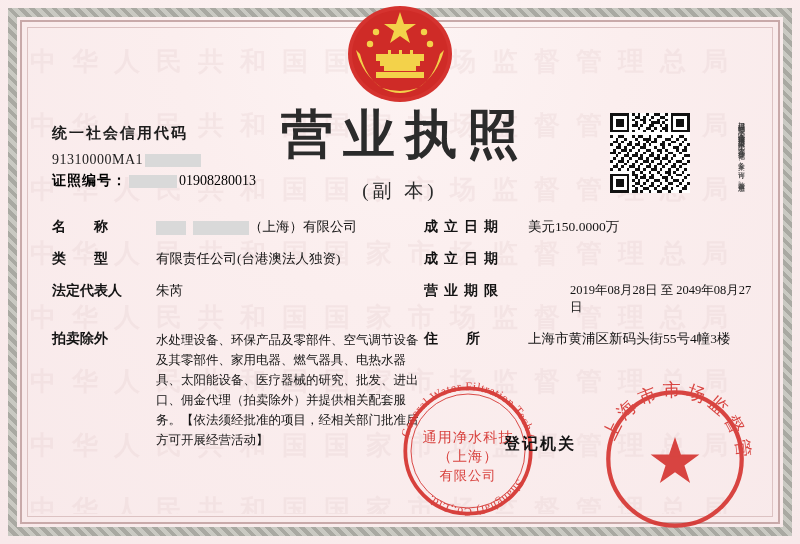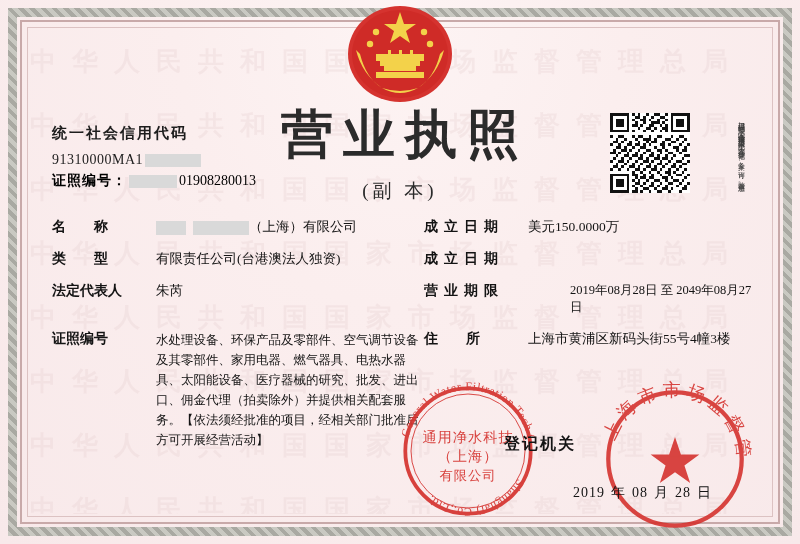--- a/index.html
+++ b/index.html
@@ -502,21 +502,21 @@
         <div class="val">朱芮</div>
       </div>
       <div class="col-right">
         <div class="lbl sp3">营业期限</div>
         <div class="val small">2019年08月28日 至 2049年08月27日</div>
       </div>
     </div>
 
     <div class="row">
       <div class="col-left">
-        <div class="lbl sp5">证照编号</div>
+        <div class="lbl sp5">拍卖除外</div>
         <div class="val scope">水处理设备、环保产品及零部件、空气调节设备及其零部件、家用电器、燃气器具、电热水器具、太阳能设备、医疗器械的研究、批发、进出口、佣金代理（拍卖除外）并提供相关配套服务。【依法须经批准的项目，经相关部门批准后方可开展经营活动】</div>
       </div>
       <div class="col-right">
         <div class="lbl sp5">住　　所</div>
         <div class="val">上海市黄浦区新码头街55号4幢3楼</div>
       </div>
     </div>
 
   </div>
 
@@ -544,17 +544,14 @@
     </defs>
     <circle cx="85" cy="85" r="70" fill="none" stroke="#d5332f" stroke-width="4.5"></circle>
     <text font-size="19" fill="#d5332f" font-family="Liberation Serif, serif" letter-spacing="5">
       <textPath href="#gArcTop" startOffset="9%">上海市市场监督管理局</textPath>
     </text>
     <path d="M85 62 L91.2 80.4 L110.6 80.4 L94.9 91.8 L100.9 110.2 L85 98.8 L69.1 110.2 L75.1 91.8 L59.4 80.4 L78.8 80.4 Z" fill="#d5332f"></path>
   </svg>
 
   <div class="registrar">登记机关</div>
 
-  <div class="date-line">
-    <span>2019</span><span>年</span><span>08</span><span>月</span><span>28</span><span>日</span>
-  </div>
 
 </div>
 
 </body></html>

